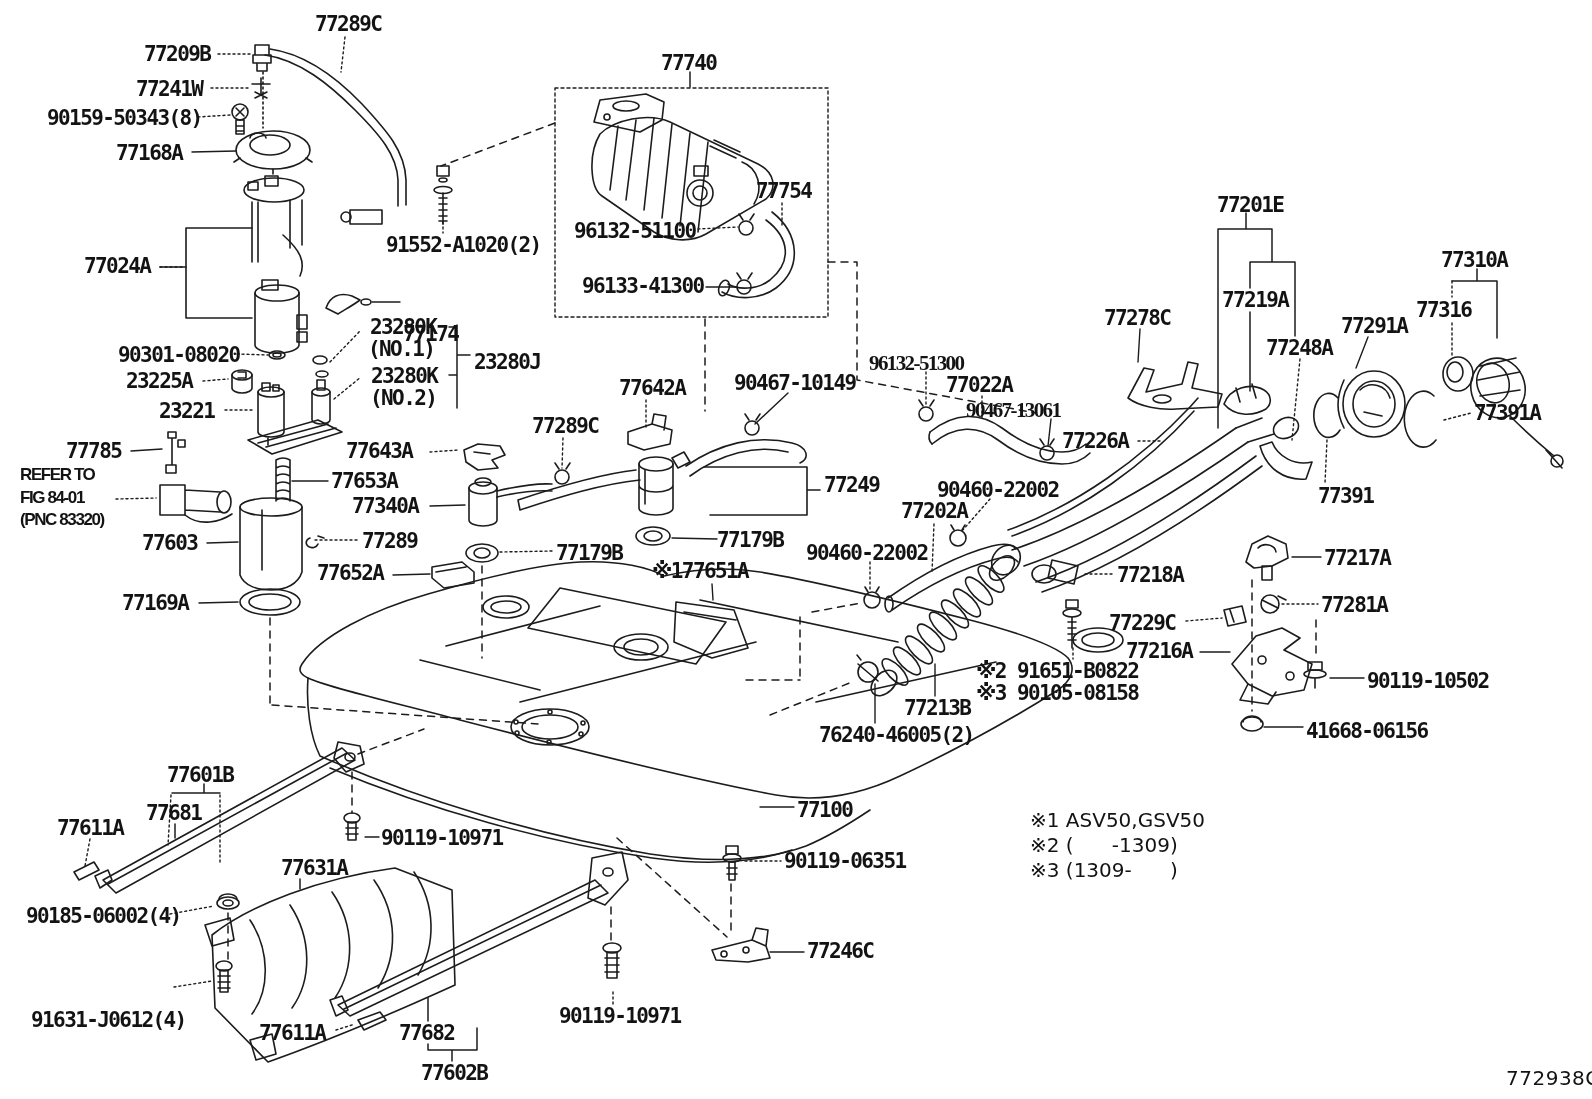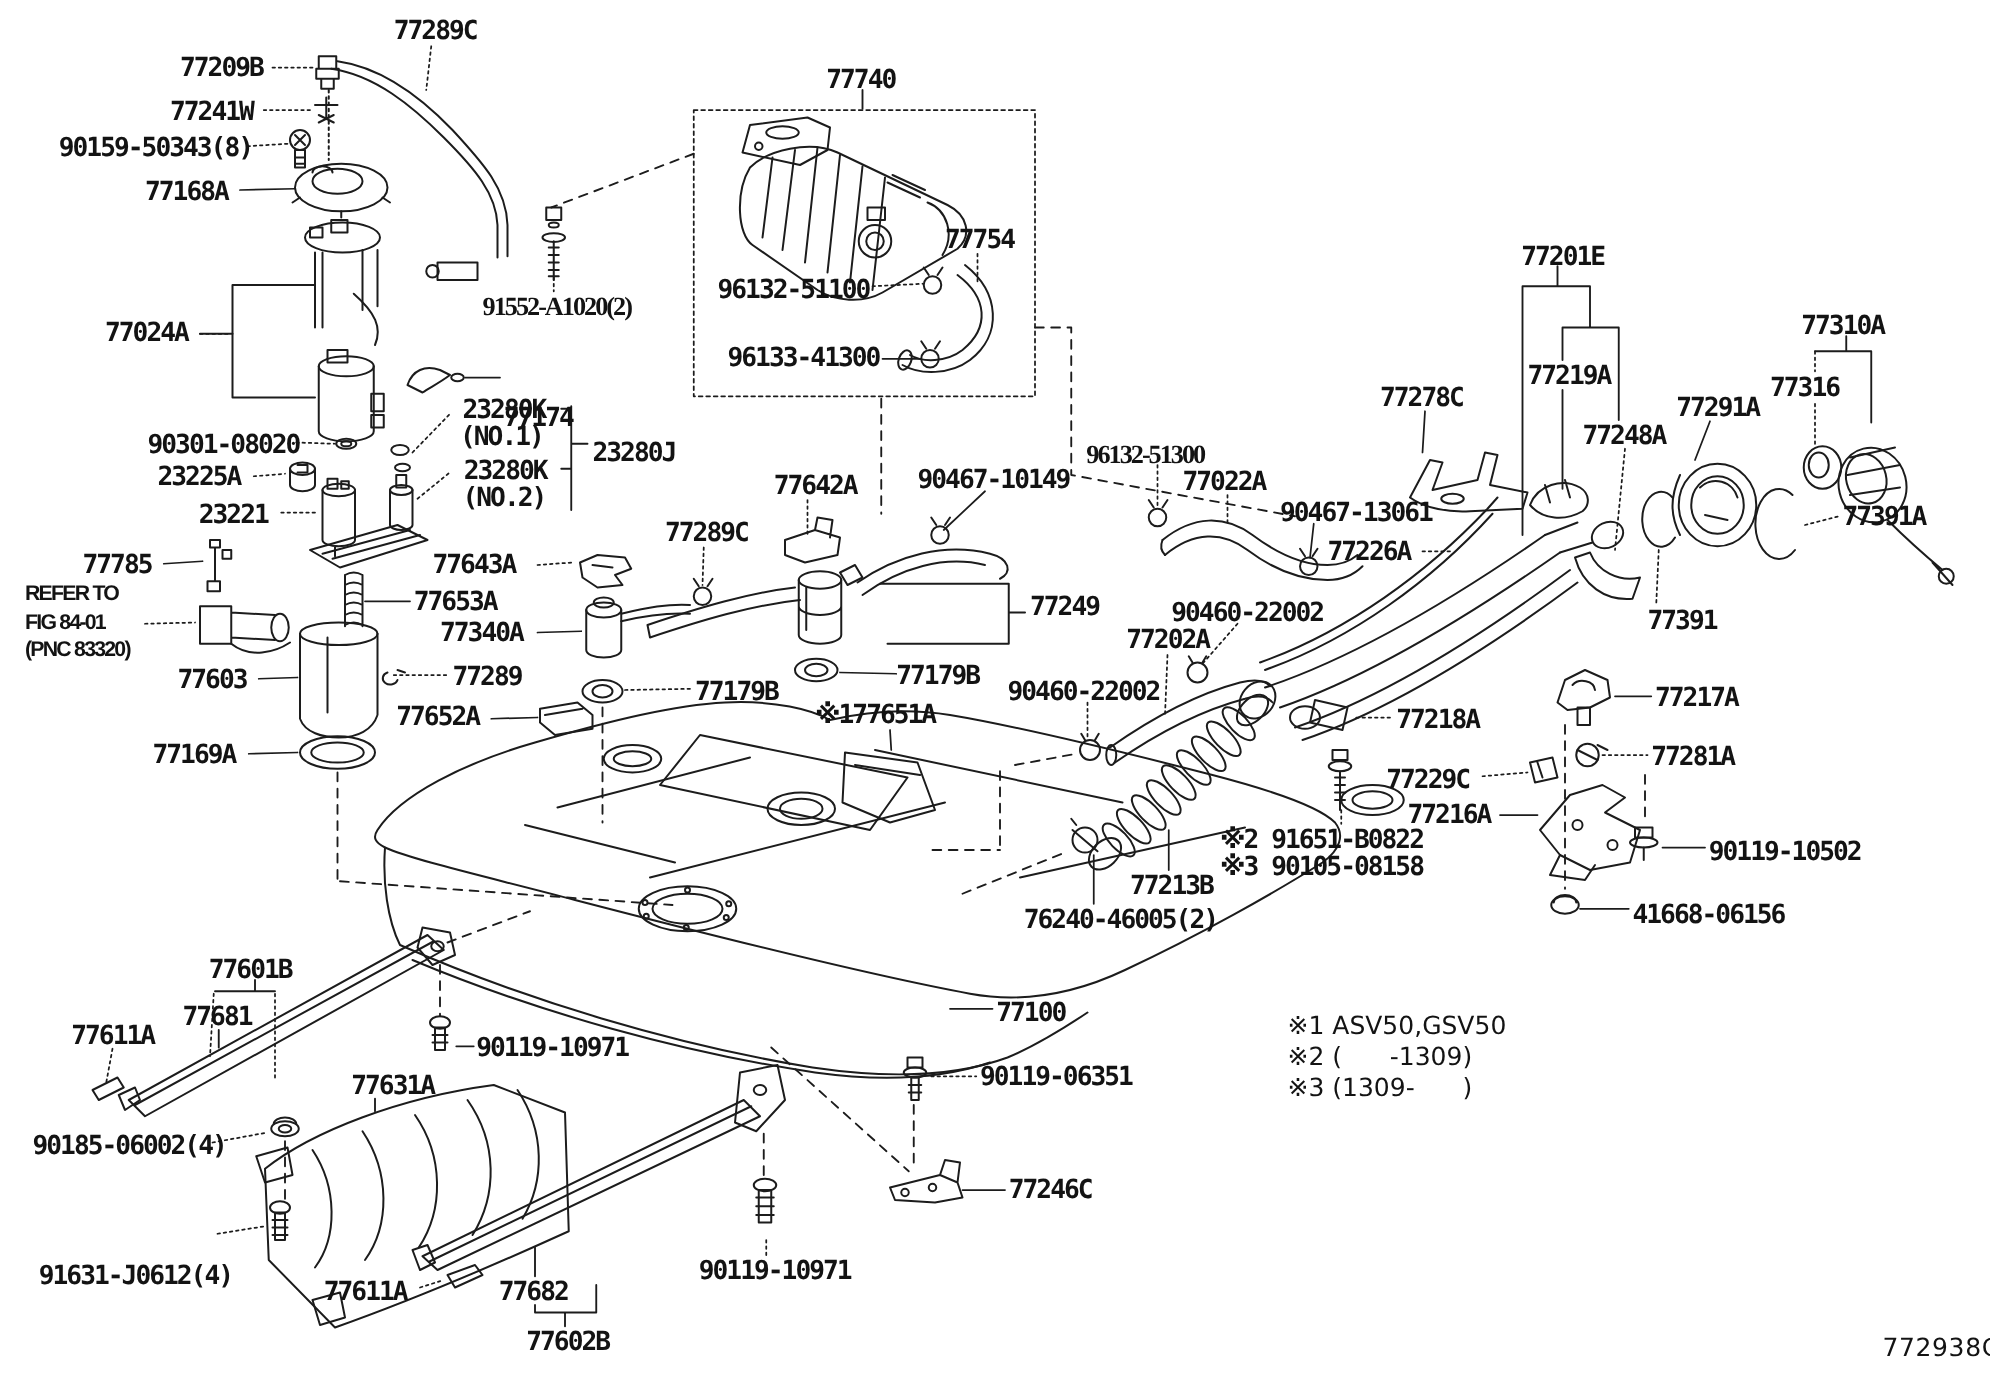--- a/index.html
+++ b/index.html
@@ -376,21 +376,21 @@
   </g>
 </svg>
 
 <div id="labels">
       <div class="lbl part" style="left: 315px; top: 14px;">77289C</div>
       <div class="lbl part" style="left: 144px; top: 44px;">77209B</div>
       <div class="lbl part" style="left: 136px; top: 79px;">77241W</div>
       <div class="lbl part" style="left: 47px; top: 108px;">90159-50343(8)</div>
       <div class="lbl part" style="left: 116px; top: 143px;">77168A</div>
       <div class="lbl part" style="left: 84px; top: 256px;">77024A</div>
-      <div class="lbl part" style="left: 386px; top: 235px; font-family: Liberation Serif, serif;">91552-A1020(2)</div>
+      <div class="lbl part" style="left: 386px; top: 235px;">91552-A1020(2)</div>
       <div class="lbl part" style="left: 403px; top: 292px; margin-top: 32px;">77174</div>
       <div class="lbl part" style="left: 370px; top: 317px;">23280K</div>
       <div class="lbl part" style="left: 368px; top: 339px;">(NO.1)</div>
       <div class="lbl part" style="left: 118px; top: 345px;">90301-08020</div>
       <div class="lbl part" style="left: 371px; top: 366px;">23280K</div>
       <div class="lbl part" style="left: 370px; top: 388px;">(NO.2)</div>
       <div class="lbl part" style="left: 474px; top: 352px;">23280J</div>
       <div class="lbl part" style="left: 126px; top: 371px;">23225A</div>
       <div class="lbl part" style="left: 159px; top: 401px;">23221</div>
       <div class="lbl part" style="left: 66px; top: 441px;">77785</div>
@@ -406,21 +406,21 @@
       <div class="lbl part" style="left: 122px; top: 593px;">77169A</div>
       <div class="lbl part" style="left: 661px; top: 53px;">77740</div>
       <div class="lbl part" style="left: 574px; top: 221px;">96132-51100</div>
       <div class="lbl part" style="left: 582px; top: 276px;">96133-41300</div>
       <div class="lbl part" style="left: 756px; top: 181px;">77754</div>
       <div class="lbl part" style="left: 619px; top: 378px;">77642A</div>
       <div class="lbl part" style="left: 532px; top: 416px;">77289C</div>
       <div class="lbl part" style="left: 734px; top: 373px;">90467-10149</div>
       <div class="lbl part" style="left: 869px; top: 353px; font-family: Liberation Serif, serif;">96132-51300</div>
       <div class="lbl part" style="left: 946px; top: 375px;">77022A</div>
-      <div class="lbl part" style="left: 1024px; top: 400px;">90467-13061</div>
+      <div class="lbl part" style="left: 966px; top: 400px; font-family: Liberation Serif, serif;">90467-13061</div>
       <div class="lbl part" style="left: 824px; top: 475px;">77249</div>
       <div class="lbl part" style="left: 937px; top: 480px;">90460-22002</div>
       <div class="lbl part" style="left: 901px; top: 501px;">77202A</div>
       <div class="lbl part" style="left: 806px; top: 543px;">90460-22002</div>
       <div class="lbl part" style="left: 717px; top: 530px;">77179B</div>
       <div class="lbl part" style="left: 556px; top: 543px;">77179B</div>
       <div class="lbl part" style="left: 652px; top: 561px;">※177651A</div>
       <div class="lbl part" style="left: 1117px; top: 565px;">77218A</div>
       <div class="lbl part" style="left: 1109px; top: 613px;">77229C</div>
       <div class="lbl part" style="left: 1126px; top: 641px;">77216A</div>

